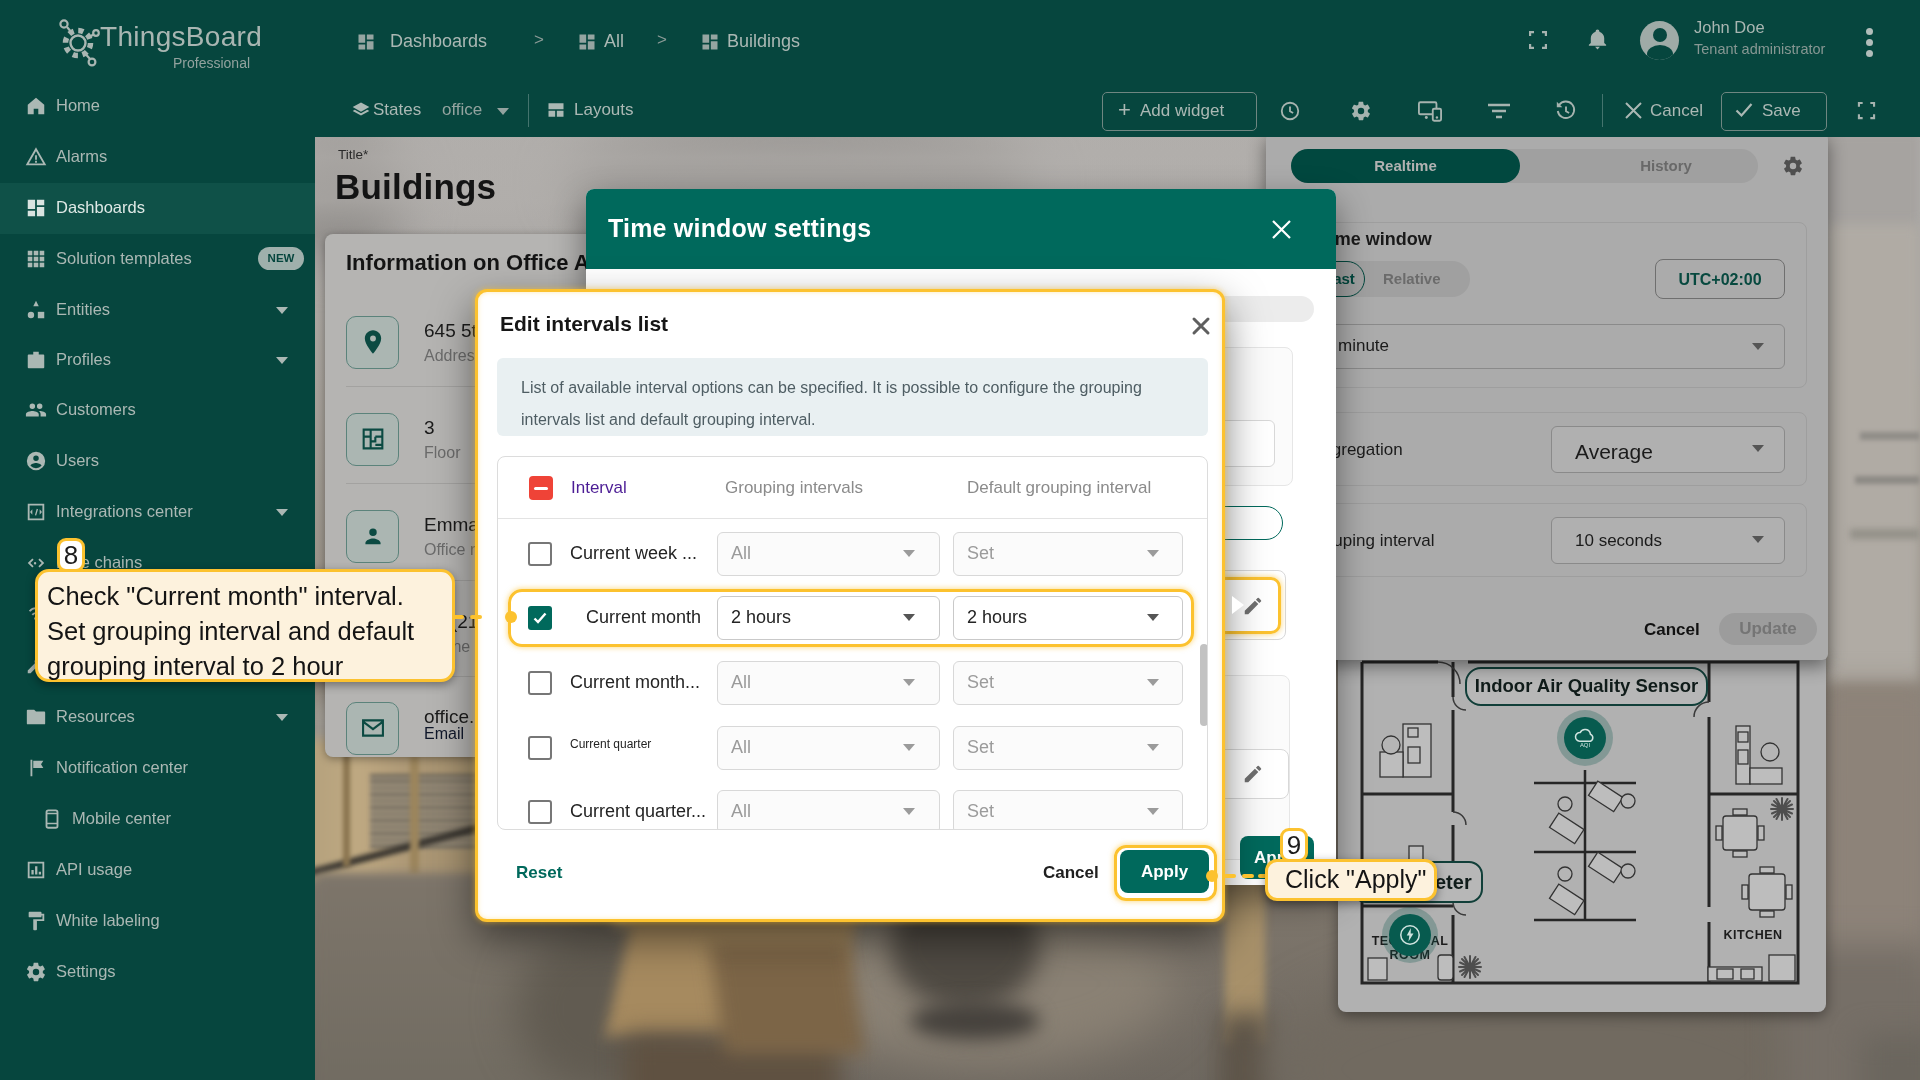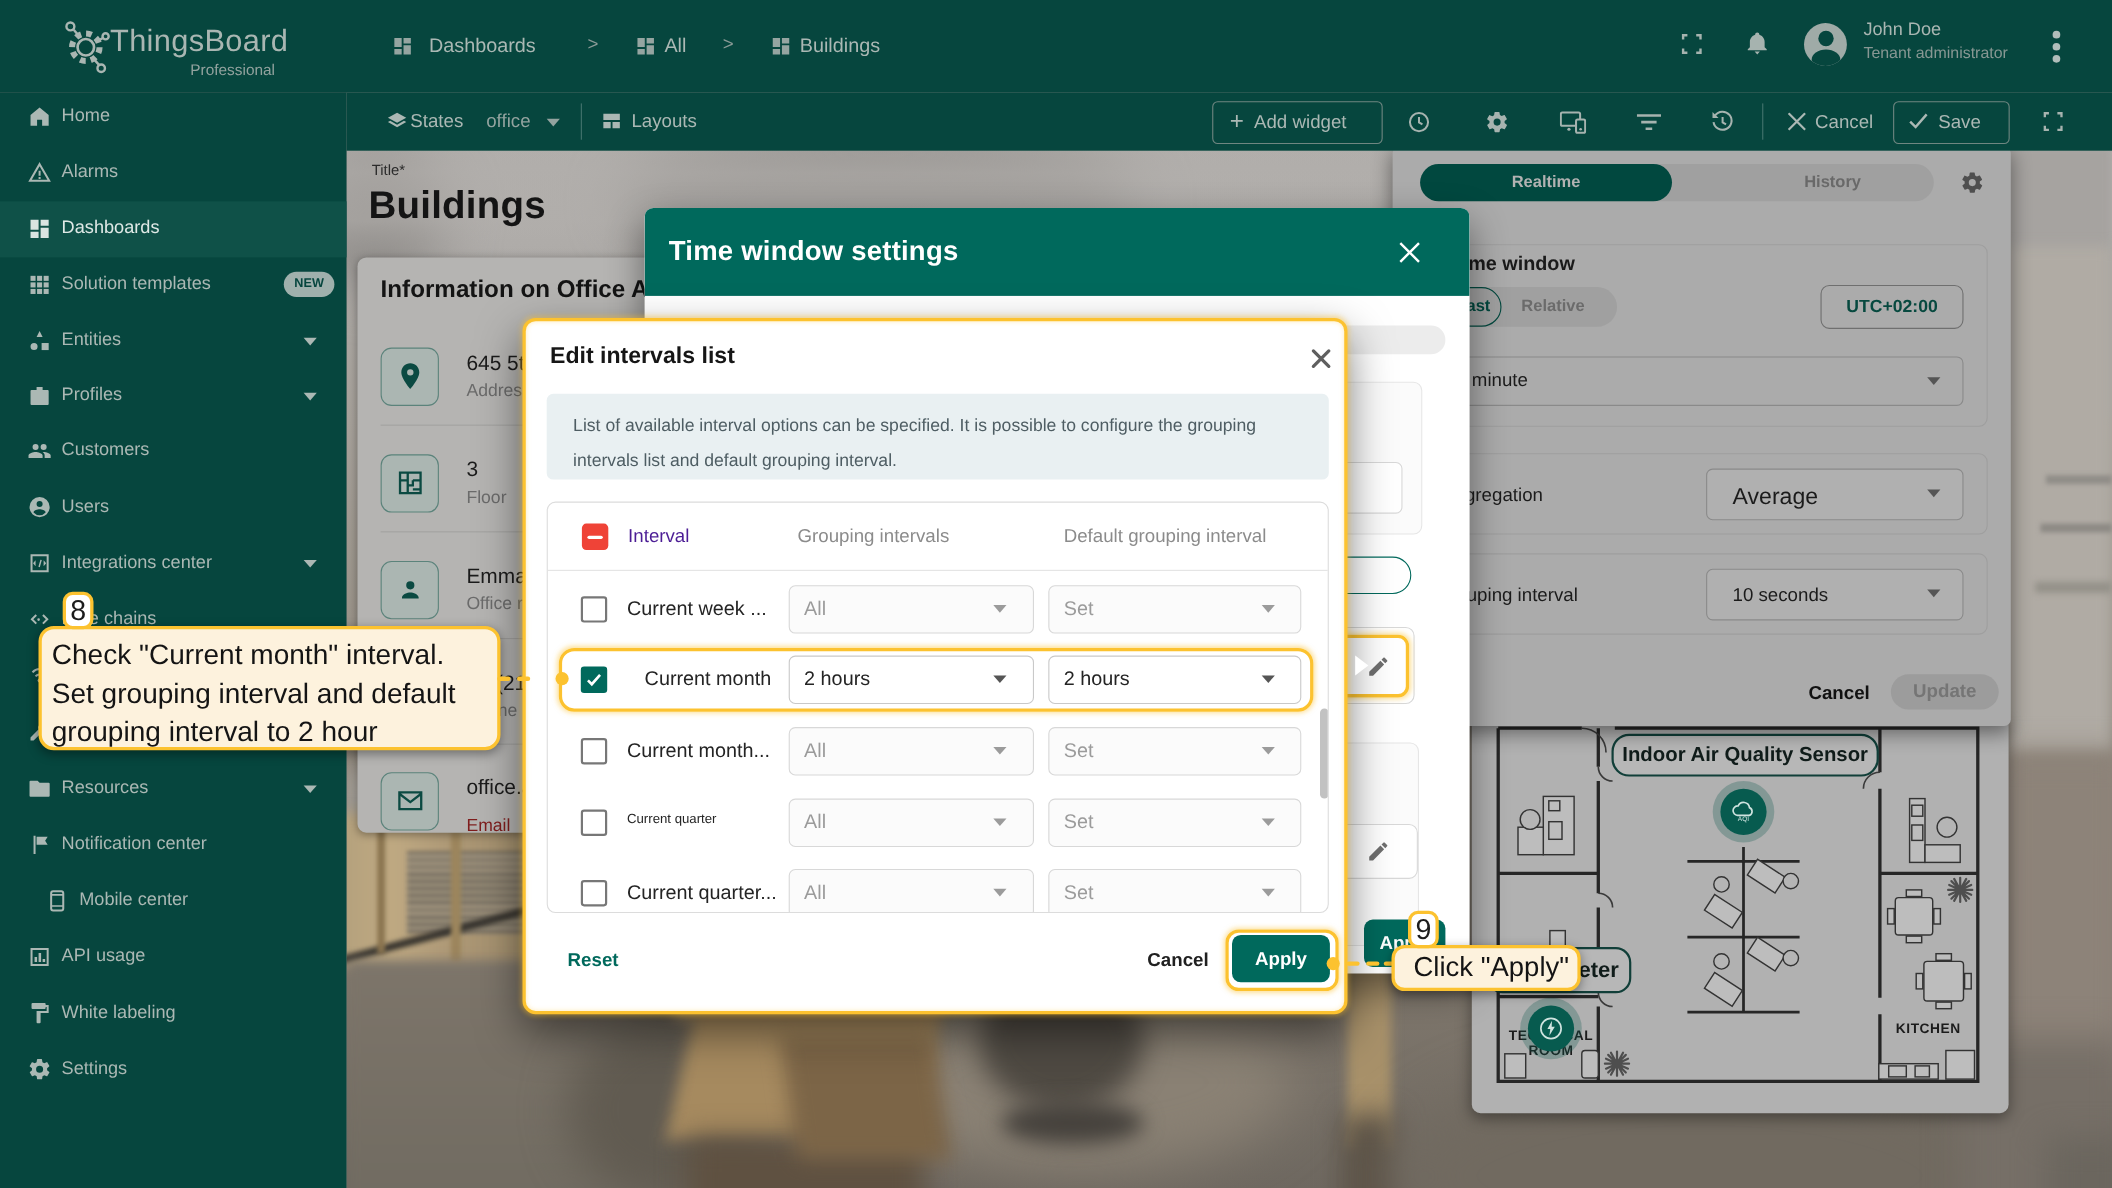--- a/index.html
+++ b/index.html
@@ -98,21 +98,21 @@
         </svg>
   </div>
   <div class="abs" style="left:99px;top:377px;font-size:19px;color:#1b1b1b;">+1 (212) 555-0187</div>
   <div class="abs" style="left:99px;top:404px;font-size:16px;color:#6b6b6b;">Phone</div>
   <div class="abs" style="left:21px;top:468px;width:53px;height:53px;border:1.5px solid #5b837b;border-radius:10px;background:#abb6b2;">
     <svg class="ic" style="margin:11px auto;display:block" width="28" height="28" viewBox="0 0 24 24">
           <path fill="none" stroke="#0b4a42" stroke-width="1.8" d="M3.5 5.5h17v13h-17zM3.5 6.5 12 13l8.5-6.5"></path>
         </svg>
   </div>
   <div class="abs" style="left:99px;top:472px;font-size:19px;color:#1b1b1b;">office.a@thingsboard.io</div>
-  <div class="abs" style="left:99px;top:508px;font-size:16px;color:#7f1d1d;">Email</div>
+  <div class="abs" style="left:99px;top:491px;font-size:16px;color:#0f172a;">Email</div>
 </div>
 <div class="abs" id="twpanel" style="left:1266px;top:133px;width:562px;height:527px;background:#ababab;border-radius:6px;box-shadow:0 6px 18px rgba(0,0,0,0.45);z-index:3;">
   <div class="abs" style="left:25px;top:16px;width:467px;height:34px;background:#a0a0a0;border-radius:17px;"></div>
   <div class="abs" style="left:25px;top:16px;width:229px;height:34px;background:#01483f;border-radius:17px;text-align:center;line-height:34px;font-size:15px;font-weight:bold;color:#b2b2b2;">Realtime</div>
   <div class="abs" style="left:310px;top:16px;width:180px;height:34px;text-align:center;line-height:34px;font-size:15px;font-weight:bold;color:#696969;">History</div>
   <svg class="abs" style="left:516px;top:22px;" width="22" height="22" viewBox="0 0 24 24">
         <path fill="#4f4f4f" d="M19.4 13c0-.3.1-.6.1-1s0-.7-.1-1l2.1-1.7c.2-.2.2-.4.1-.6l-2-3.5c-.1-.2-.4-.3-.6-.2l-2.5 1a7 7 0 0 0-1.7-1l-.4-2.6c0-.2-.2-.4-.5-.4h-4c-.2 0-.4.2-.5.4l-.4 2.7c-.6.2-1.2.6-1.7 1l-2.5-1c-.2-.1-.5 0-.6.2l-2 3.5c-.1.2-.1.4.1.6L4.5 11c0 .3-.1.6-.1 1s0 .7.1 1l-2.1 1.7c-.2.2-.2.4-.1.6l2 3.5c.1.2.4.3.6.2l2.5-1c.5.4 1.1.7 1.7 1l.4 2.6c0 .2.2.4.5.4h4c.2 0 .4-.2.5-.4l.4-2.6c.6-.2 1.2-.6 1.7-1l2.5 1c.2.1.5 0 .6-.2l2-3.5c.1-.2.1-.4-.1-.6L19.4 13zM12 15.5a3.5 3.5 0 1 1 0-7 3.5 3.5 0 0 1 0 7z"></path>
       </svg>
   <div class="abs" style="left:16px;top:89px;width:525px;height:166px;border:1px solid #9e9e9e;border-radius:8px;"></div>
   <div class="abs" style="left:53px;top:96px;font-size:18px;font-weight:bold;color:#1a1a1a;">Time window</div>

